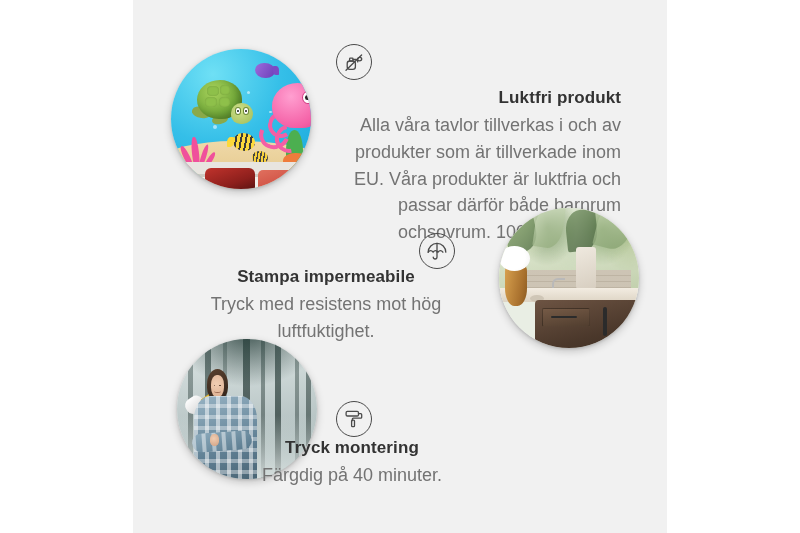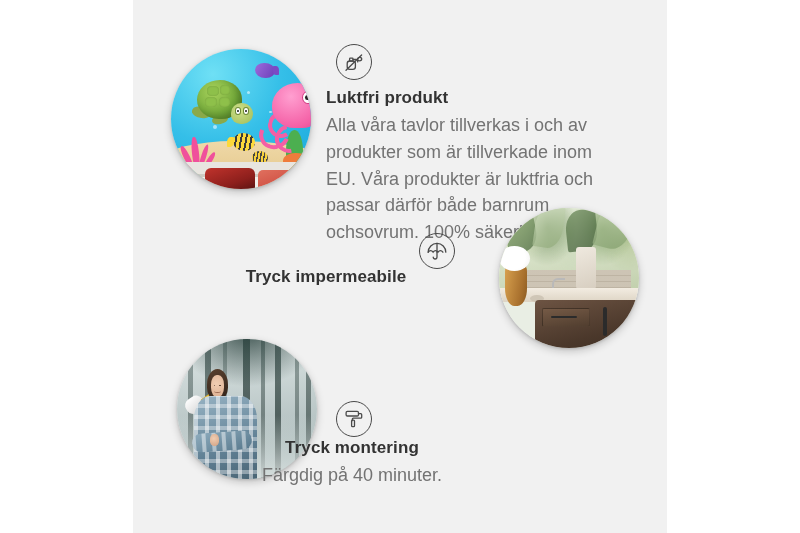--- a/index.html
+++ b/index.html
@@ -405,21 +405,21 @@
       <div class="badge" style="left:203px; top:44px;">
         <svg width="24" height="24" viewBox="0 0 24 24" fill="none" stroke="#4a4a4a" stroke-width="1.3" stroke-linecap="round">
           <rect x="5.2" y="11" width="8.2" height="8.4" rx="2.6"></rect>
           <rect x="7.6" y="8.2" width="3.4" height="3" rx="0.7"></rect>
           <path d="M11 9.3h3.1c1 0 1.6.6 1.6 1.5v1.1"></path>
           <ellipse cx="17.6" cy="9.1" rx="2.1" ry="1.7"></ellipse>
           <path d="M4 20.3 19.6 5"></path>
         </svg>
       </div>
 
-      <div class="copy" style="left:193px; top:87px; width:295px;">
+      <div class="copy" style="left:193px; top:87px; width:295px;text-align:right;">
         <div class="head">Luktfri produkt</div>
         <div class="sub">Alla våra tavlor tillverkas i och av produkter som är tillverkade inom EU. Våra produkter är luktfria och passar därför både barnrum ochsovrum. 100% säkerhet.</div>
       </div>
     </div>
 
     <div class="feature">
 
       <div class="thumb" style="left:366px; top:208px; width:140px; height:140px;">
         <div class="scene bath">
           <div class="wall">
@@ -446,21 +446,22 @@
       <div class="badge" style="left:286px; top:233px;">
         <svg width="24" height="24" viewBox="0 0 24 24" fill="none" stroke="#4a4a4a" stroke-width="1.3" stroke-linecap="round">
           <path d="M3.2 13.2a8.8 8.8 0 0 1 17.6 0"></path>
           <path d="M3.2 13.2c1.5-2.1 3.4-2.1 4.9 0 1.5-2.1 3.4-2.1 4.9 0 1.5-2.1 3.4-2.1 4.9 0"></path>
           <path d="M12 4.4V13"></path>
           <path d="M12 13v5.1a1.9 1.9 0 0 1-3.8 0"></path>
         </svg>
       </div>
 
       <div class="copy center" style="left:28px; top:266px; width:330px;">
-        <div class="head">Tryck impermeabile</div>
+        <div class="head">Stampa impermeabile</div>
+        <div class="sub">Tryck med resistens mot hög luftfuktighet.</div>
       </div>
     </div>
 
     <div class="feature">
 
       <div class="thumb" style="left:44px; top:339px; width:140px; height:140px;">
         <div class="scene forest">
           <div class="trunk t1"></div>
           <div class="trunk t2"></div>
           <div class="trunk t3"></div>

